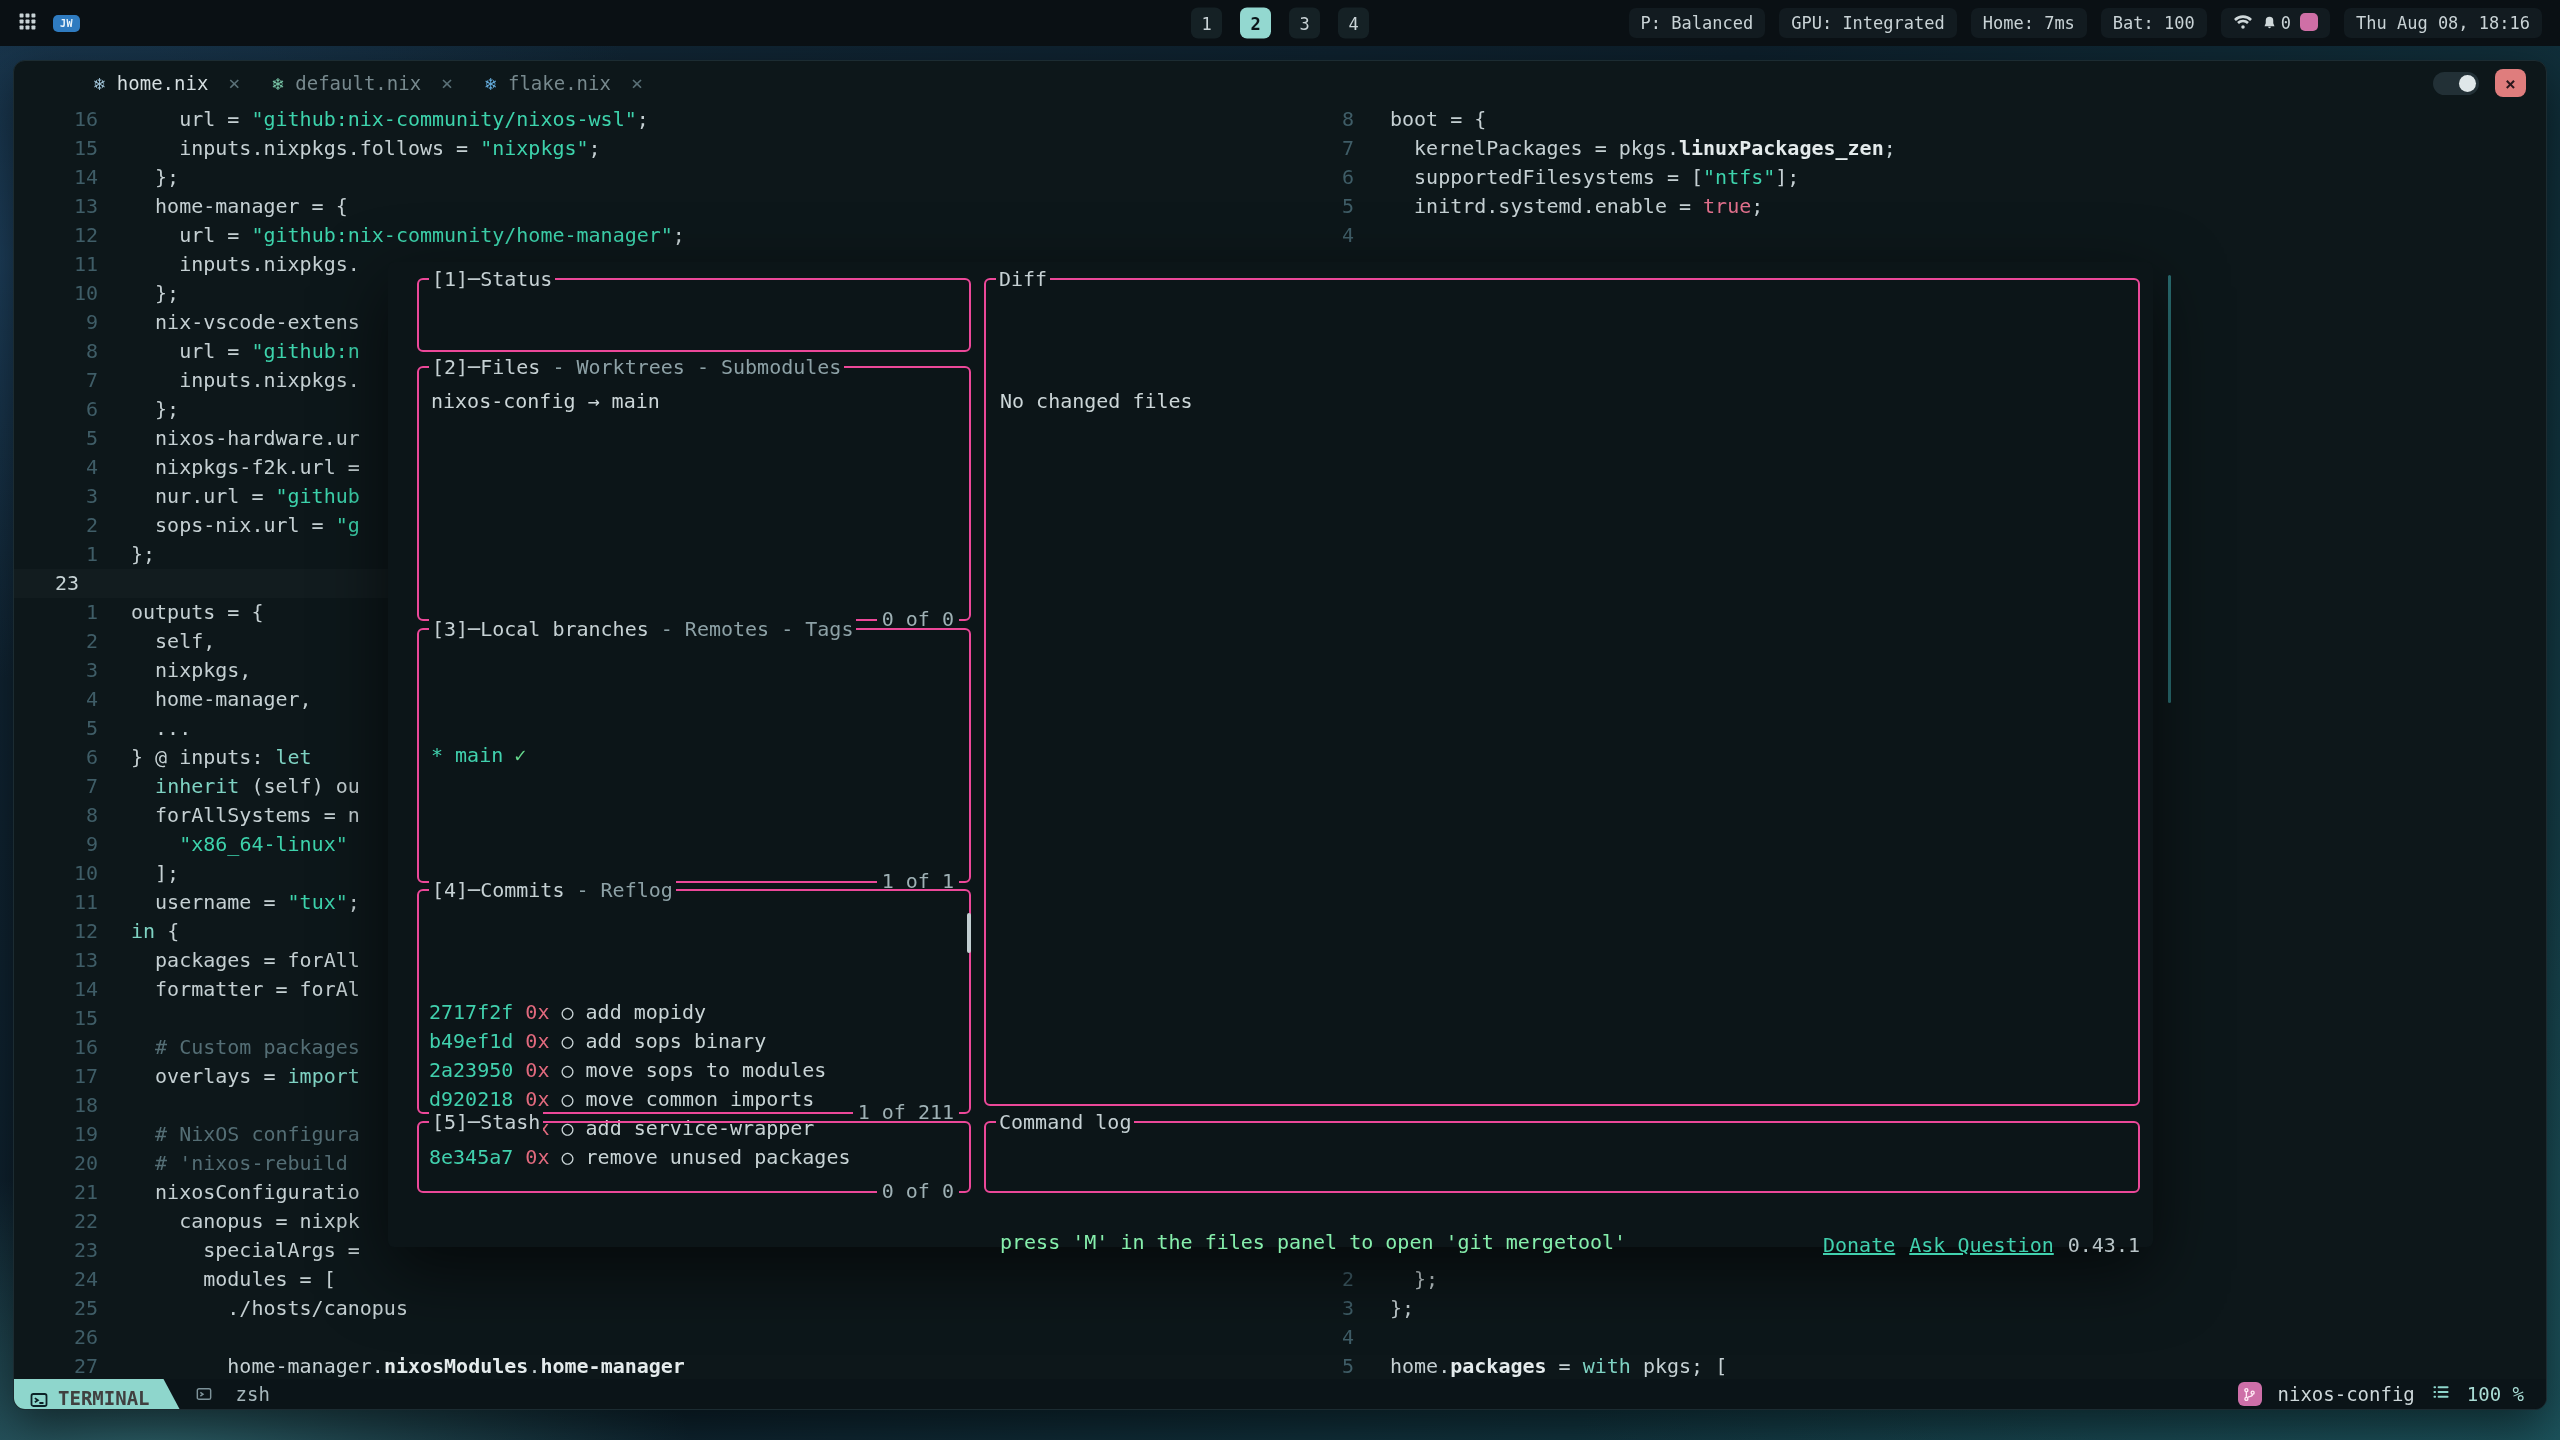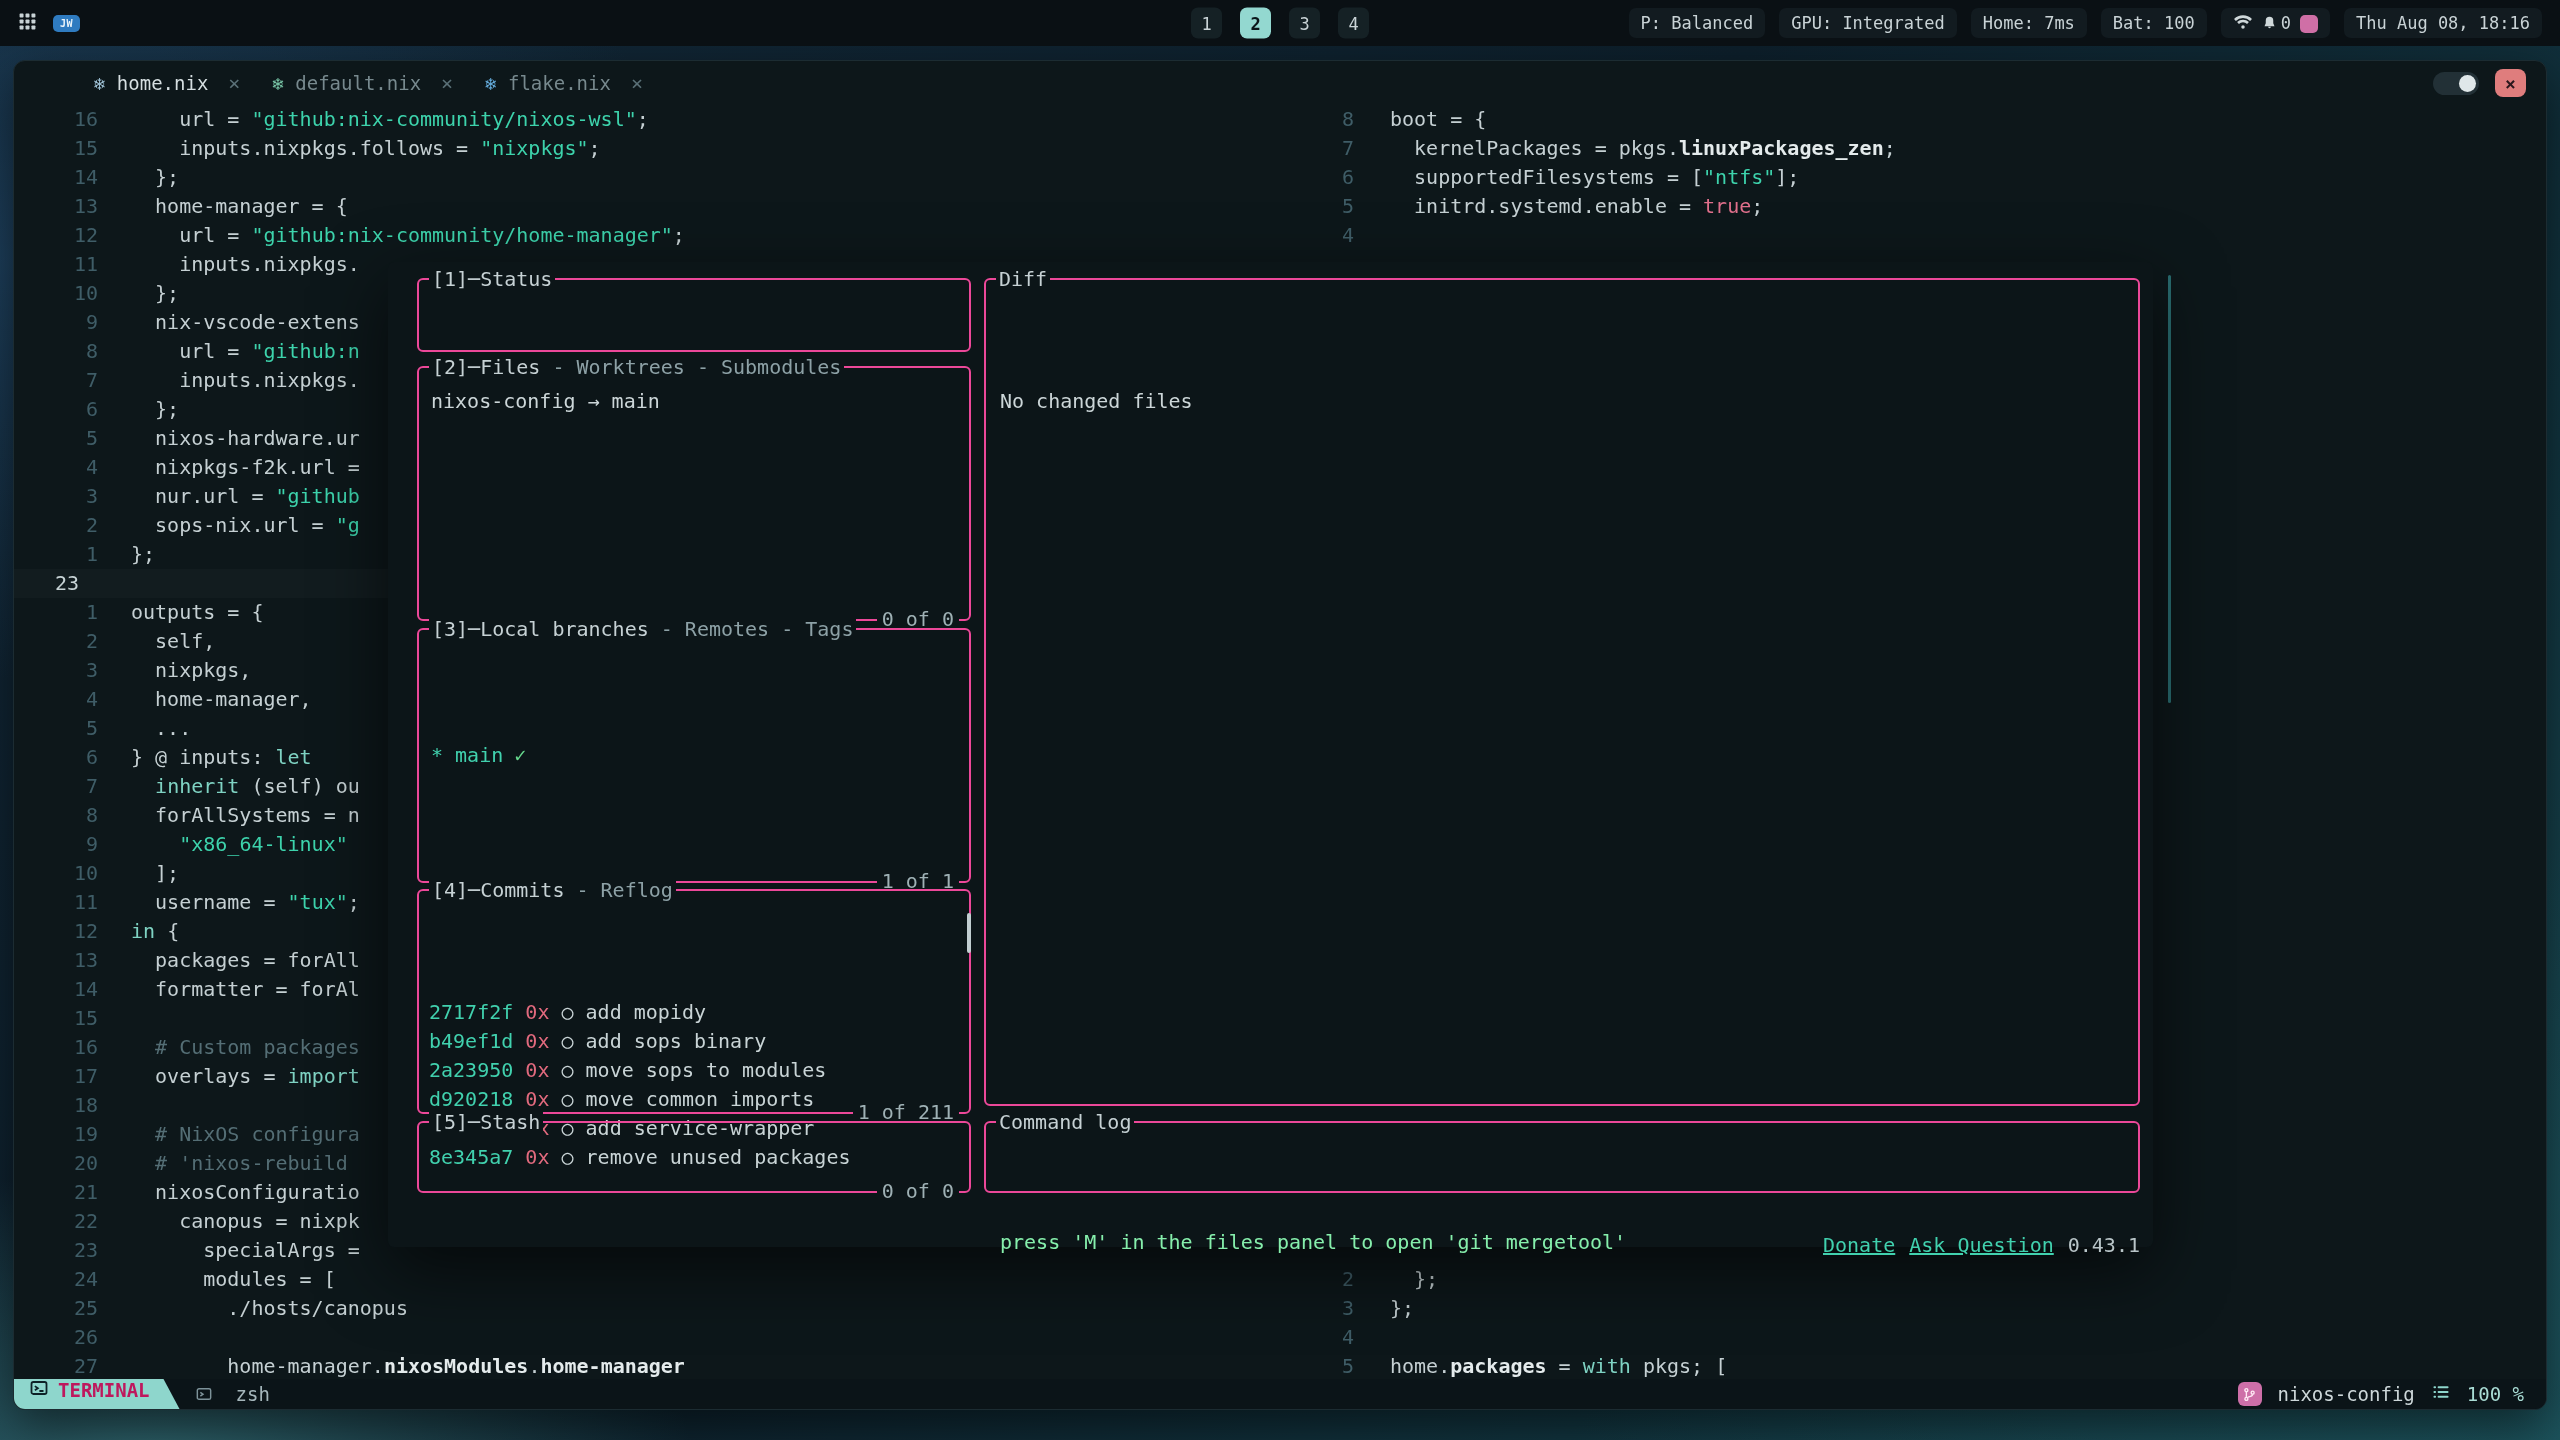--- a/index.html
+++ b/index.html
@@ -13,21 +13,21 @@
     linear-gradient(135deg,#122838 0%,#0d1f2b 45%,#123641 75%,#1c5059 100%);
 }
 
 .topbar{position:absolute;left:0;top:0;width:2560px;height:46px;background:#0a1014;display:flex;align-items:center;padding:0 18px;color:#c9d3d6;font-size:17px;z-index:20}
 .tb-left{display:flex;align-items:center;gap:16px}
 .logo-badge{background:#2f7bc0;color:#eaf3f9;font-weight:700;font-size:10px;padding:3px 7px;border-radius:5px;letter-spacing:.5px}
 .workspaces{position:absolute;left:50%;top:50%;transform:translate(-50%,-50%);display:flex;gap:18px}
 .ws{width:31px;height:31px;border-radius:7px;background:#152125;display:flex;align-items:center;justify-content:center;color:#c9d3d6}
 .ws.active{background:#93d8d0;color:#0b161a;font-weight:700}
 .tb-right{margin-left:auto;display:flex;align-items:center;gap:14px}
-.tb-seg{background:#121b20;border-radius:7px;padding:5px 12px;display:flex;align-items:flex-end;gap:9px;white-space:nowrap}
+.tb-seg{background:#121b20;border-radius:7px;padding:5px 12px;display:flex;align-items:flex-start;gap:9px;white-space:nowrap}
 .swatch{width:18px;height:18px;border-radius:5px;background:#cf6fa6}
 
 .window{position:absolute;left:13px;top:60px;width:2534px;height:1350px;background:#0d171a;border:1px solid #1c2c32;border-radius:12px;overflow:hidden;box-shadow:0 18px 50px rgba(0,0,0,.55);z-index:10}
 .tabbar{height:44px;display:flex;align-items:center;padding-left:80px;gap:32px;font-size:19px}
 .tab{display:flex;align-items:center;gap:12px;color:#77898e}
 .tab .tab-label{color:#77898e}
 .tab.active .tab-label{color:#d6dfe1}
 .tab-icon{font-size:18px}
 .tab-close{color:#5a7077;font-size:20px;margin-left:8px}
 .win-controls{margin-left:auto;display:flex;align-items:center;gap:16px;padding-right:20px}
@@ -71,21 +71,21 @@
 .cm-node{color:#c9d4d6}
 .cm-msg{color:#c9d4d6}
 .lg-scrollbar{position:absolute;right:-2px;top:22px;width:4px;height:40px;background:#c2ced1;border-radius:2px}
 .diff-content{padding:20px 14px}
 .cmdlog-content{padding:18px 14px;color:#86efac}
 .lg-keys{position:absolute;left:29px;top:940px;color:#b9c5c8}
 .lg-links{position:absolute;right:13px;top:940px;color:#b9c5c8}
 .lg-link{color:#41d1ae;text-decoration:underline;margin-right:14px}
 
 .statusline{position:absolute;left:0;right:0;bottom:0;height:30px;background:#0b1418;display:flex;align-items:center;font-size:19px;z-index:12}
-.sl-mode{height:30px;background:#8ed6cc;color:#be185d;font-weight:700;display:flex;align-items:flex-start;gap:10px;padding:0 30px 0 16px;clip-path:polygon(0 0,calc(100% - 16px) 0,100% 100%,0 100%)}
+.sl-mode{height:30px;background:#8ed6cc;color:#404040;font-weight:700;display:flex;align-items:flex-end;gap:10px;padding:0 30px 0 16px;clip-path:polygon(0 0,calc(100% - 16px) 0,100% 100%,0 100%)}
 .sl-shell{display:flex;align-items:center;gap:24px;margin-left:16px;color:#a4b5ba}
 .sl-right{margin-left:auto;display:flex;align-items:center;gap:16px;padding-right:22px}
 .sl-repo-icon{width:24px;height:24px;border-radius:6px;background:#ce6fa8;display:flex;align-items:center;justify-content:center}
 .sl-repo{color:#cdd7d9}
 .sl-pct{color:#a9dcd4}
 </style>
 </head>
 <body>
 
 <div class="topbar">

